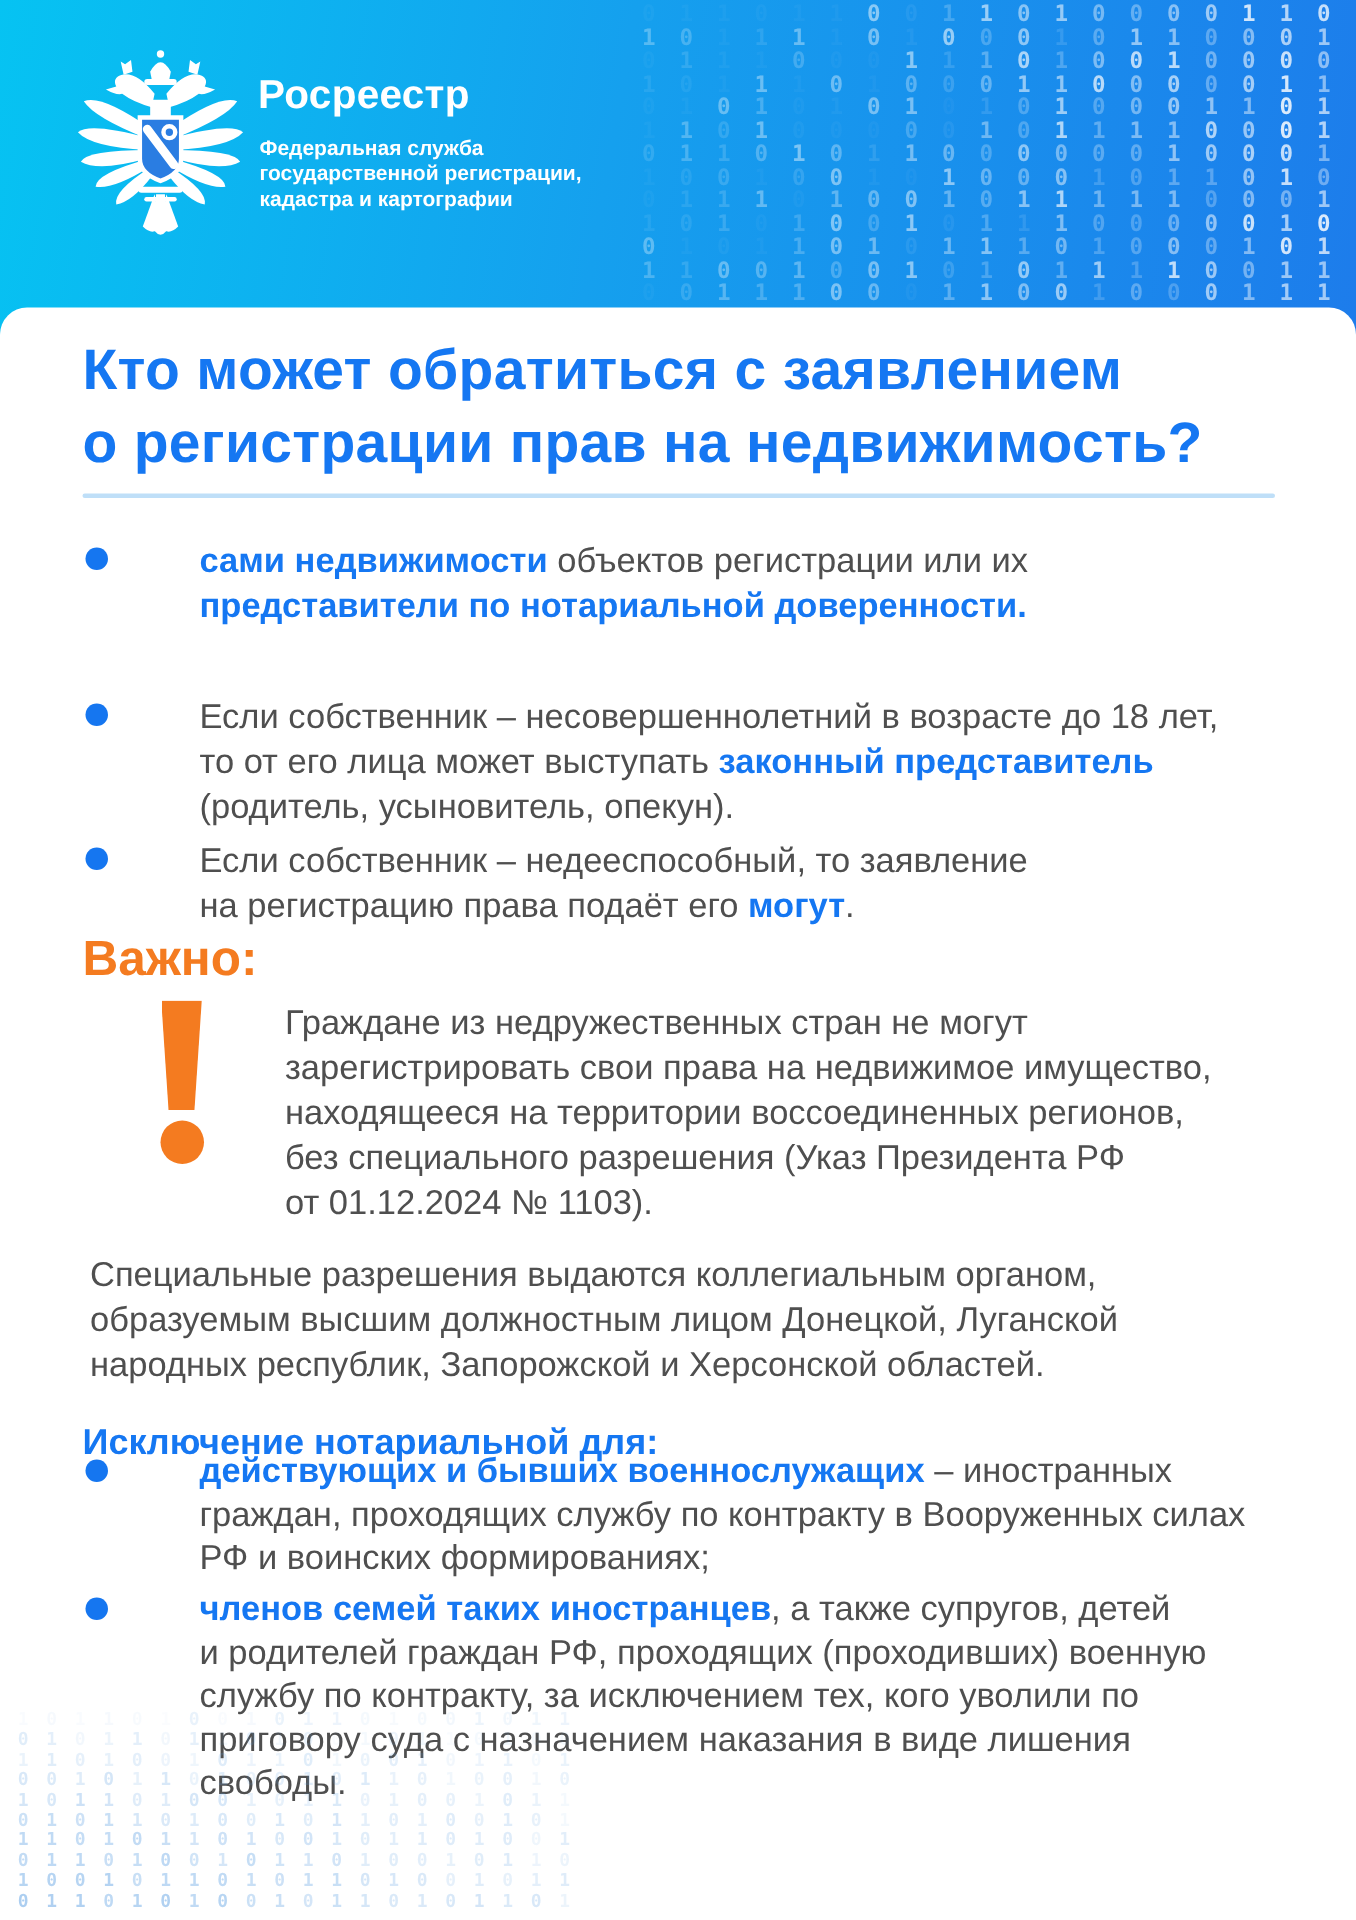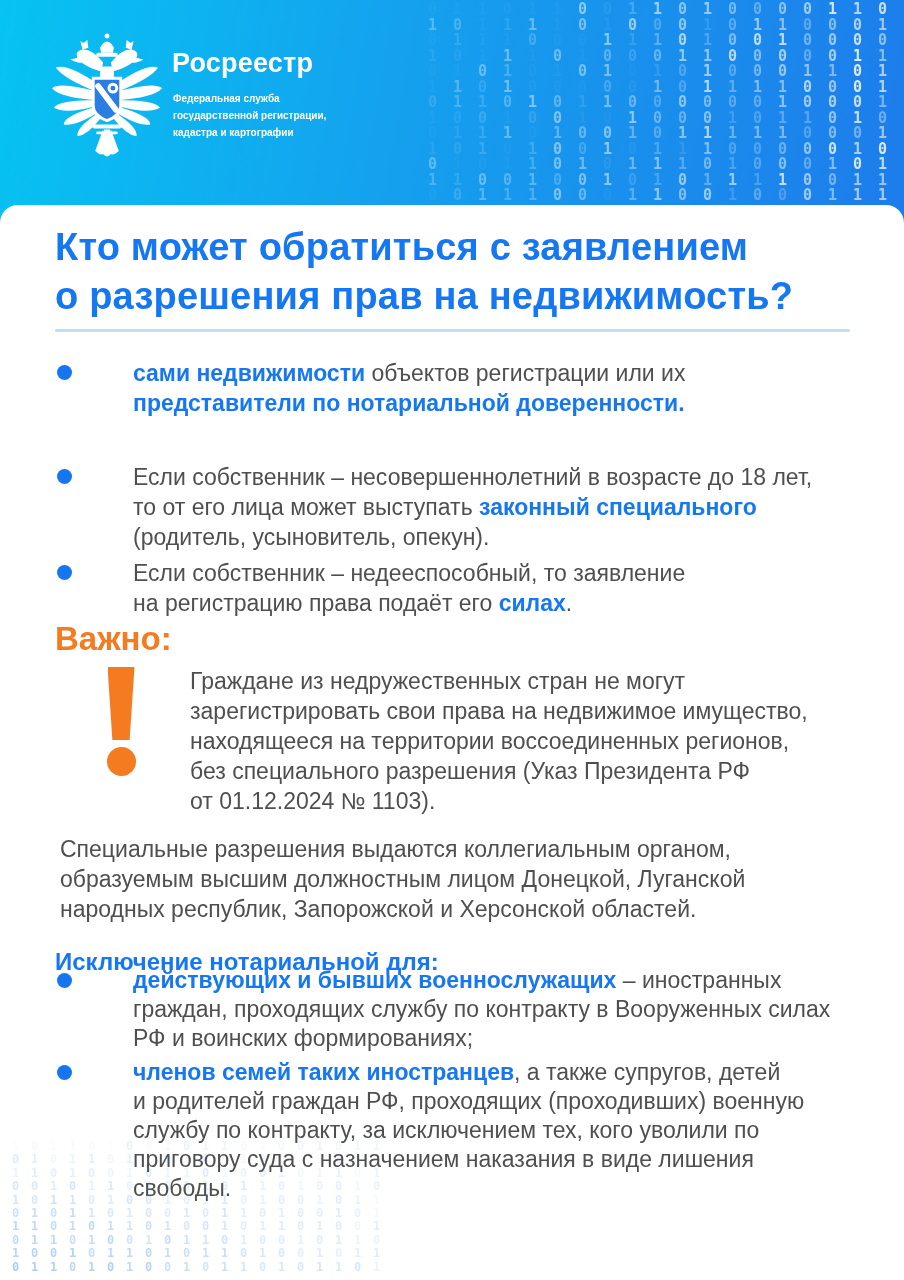--- a/index.html
+++ b/index.html
@@ -4,21 +4,21 @@
 <style>
   html,body{margin:0;padding:0;background:#ffffff;}
   body{font-family:"Liberation Sans","DejaVu Sans",sans-serif;}
   .page{position:relative;width:904px;height:1280px;overflow:hidden;background:#ffffff;}
 
   
   .header{position:absolute;left:0;top:0;width:904px;height:230px;
     background:linear-gradient(100deg,#06c3f2 0%,#15a0ee 45%,#1d7ceb 100%);}
   .logo-eagle{position:absolute;left:48px;top:26px;width:118px;height:140px;}
   .org-name{position:absolute;left:172px;top:48px;color:#ffffff;font-size:27px;font-weight:bold;letter-spacing:.2px;}
-  .org-subtitle{position:absolute;left:173px;top:90px;color:#ffffff;font-size:10px;font-weight:bold;
+  .org-subtitle{position:absolute;left:173px;top:90px;color:#ffffff;font-size:14px;font-weight:bold;
     line-height:17px;white-space:pre-line;}
   .bin-header{position:absolute;left:420px;top:2px;color:#ffffff;
     font-family:"DejaVu Sans Mono","Liberation Mono",monospace;font-weight:bold;font-size:15px;line-height:15.5px;}
   .bin-header .bin-row span{display:inline-block;width:25px;text-align:center;}
   .bin-row{display:flex;}
 
   
   .card{position:absolute;left:0;top:205px;width:904px;height:1075px;background:#ffffff;
     border-radius:18px 18px 0 0;}
 
@@ -364,40 +364,40 @@
 
     <div class="org-name">Росреестр</div>
     <div class="org-subtitle">Федеральная служба
 государственной регистрации,
 кадастра и картографии</div>
   </div>
 
   <div class="card">
 
     <div class="page-title">Кто может обратиться с заявлением
-о разрешения прав на недвижимость?</div>
+о регистрации прав на недвижимость?</div>
     <div class="divider"></div>
 
     <div class="bullet b1">
       <div class="dot"></div>
       <div class="body-text"><span class="hl">сами недвижимости</span><span> объектов регистрации или их
 </span><span class="hl">представители по нотариальной доверенности.</span></div>
     </div>
 
     <div class="bullet b2">
       <div class="dot"></div>
       <div class="body-text"><span>Если собственник – несовершеннолетний в возрасте до 18 лет,
-то от его лица может выступать </span><span class="hl">законный специального</span><span>
+то от его лица может выступать </span><span class="hl">законный представитель</span><span>
 (родитель, усыновитель, опекун).</span></div>
     </div>
 
     <div class="bullet b3">
       <div class="dot"></div>
       <div class="body-text"><span>Если собственник – недееспособный, то заявление
-на регистрацию права подаёт его </span><span class="hl">силах</span><span>.</span></div>
+на регистрацию права подаёт его </span><span class="hl">могут</span><span>.</span></div>
     </div>
 
     <div class="important-label">Важно:</div>
 
     <div class="excl">
       <div class="excl-bar"></div>
       <div class="excl-dot"></div>
     </div>
     <div class="important-text body-text">Граждане из недружественных стран не могут
 зарегистрировать свои права на недвижимое имущество,

